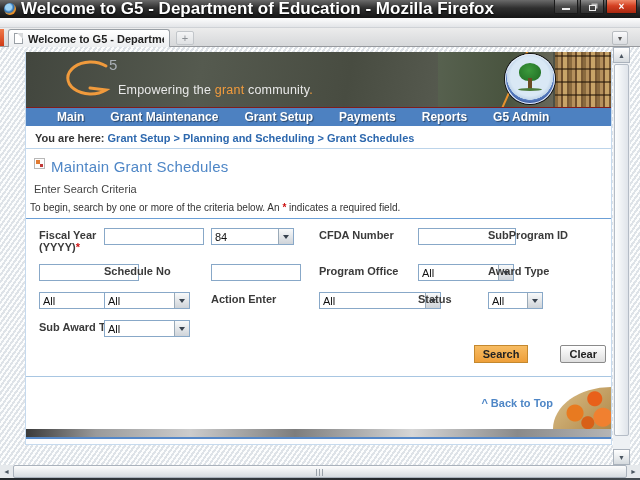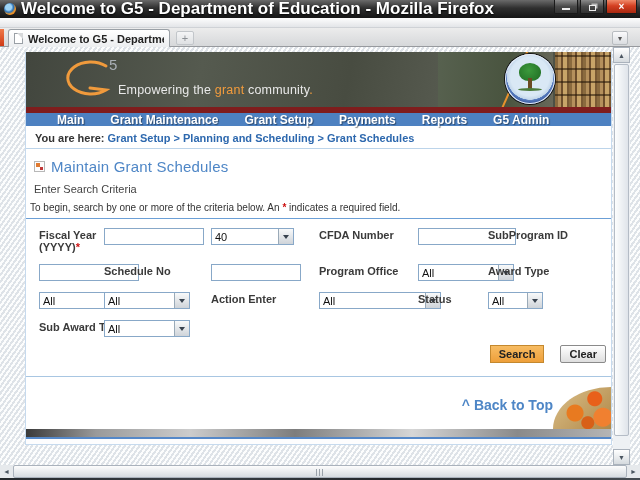--- a/index.html
+++ b/index.html
@@ -65,31 +65,31 @@
   .tagline .hl, .tagline .dot { color:#f39c3d; }
   .seal { position:absolute; right:56px; top:2px; width:50px; height:50px; border-radius:50%;
     background:radial-gradient(circle at 50% 45%, #d9e8f5 0 52%, #c2d6ea 62%, #5a7ec0 63%, #24418c 78%, #1a2f66 100%);
     box-shadow:0 0 0 1px #111, inset 0 0 0 1px #e8eef8; }
   .seal .canopy { position:absolute; left:14px; top:9px; width:22px; height:18px; border-radius:50% 50% 45% 45%;
     background:radial-gradient(circle at 45% 40%, #3c9a3c, #1e6a22); }
   .seal .trunk { position:absolute; left:23px; top:24px; width:4px; height:11px; background:#6a4a22; }
   .seal .ground { position:absolute; left:13px; top:34px; width:24px; height:3px; border-radius:50%; background:#4a7a3a; }
 
   
-  .navbar { height:19px; background:#4d81c1; border-top:6px solid #7f1d1d;
+  .navbar { height:19px; background:#4d81c1; border-top:1px solid #7f1d1d;
     display:flex; align-items:center; padding-left:18px; }
   .nav-item { font-size:12px; font-weight:bold; color:#fff; padding:0 13px;
     text-shadow:1px 1px 1px rgba(0,0,0,.45); white-space:nowrap; }
 
   
   .breadcrumb { height:23px; padding:6px 0 0 9px; font-size:11px; border-bottom:1px solid #bcd4ea; }
   .bc-prefix { color:#333; font-weight:bold; }
   .bc-path { color:#2d68ae; font-weight:bold; }
 
-  .title-row { margin:9px 0 0 8px; display:flex; align-items:center; height:17px; }
+  .title-row { margin:9px 0 0 8px; display:flex; height:17px; }
   .broken-img { width:11px; height:11px; border:1px solid #b8b8b8; background:#fdfdfd; position:relative; margin-right:6px; flex:0 0 auto; }
   .broken-img::before { content:""; position:absolute; left:1px; top:1px; width:4px; height:4px; background:#e07a30; }
   .broken-img::after { content:""; position:absolute; left:5px; top:5px; width:3px; height:3px; background:#c03838; }
   .page-title { font-size:15px; color:#4e86c6; letter-spacing:.2px; }
 
   .section-heading { margin:8px 0 0 8px; font-size:11px; color:#444; }
   .instructions { margin:7px 0 0 4px; font-size:10px; color:#333; }
   .req { color:#cc1111; font-weight:bold; }
   .rule { margin-top:5px; border-bottom:1px solid #6b9fd6; }
   .rule2 { margin-top:13px; border-bottom:1px solid #a8c6e2; }
@@ -100,28 +100,28 @@
   .flabel { font-size:11px; font-weight:bold; color:#3a3a3a; line-height:12px; padding-top:2px; padding-right:4px; }
   .flabel.nw { white-space:nowrap; }
   .fcell { padding-top:1px; }
   .txt { height:17px; border:1px solid #88a8c8; background:#fff; font-family:"Liberation Sans",sans-serif; font-size:11px; padding:0 2px; display:block; }
   .sel { height:17px; border:1px solid #88a8c8; background:#fff; display:flex; align-items:stretch; }
   .sel .val { flex:1; font-size:11px; color:#111; padding:2px 0 0 3px; white-space:nowrap; overflow:hidden; }
   .sel .arrow { width:15px; background:linear-gradient(#f8f9fa,#cfd4d9); border-left:1px solid #9aaab8;
     display:flex; align-items:center; justify-content:center; }
   .sel .arrow i { width:0; height:0; border:3px solid transparent; border-top:4px solid #38424e; margin-top:4px; }
 
-  .buttons-row { margin:8px 5px 0 0; display:flex; justify-content:flex-end; gap:16px; }
+  .buttons-row { margin:8px 5px 0 0; display:flex; justify-content:flex-end; gap:32px; }
   .btn { font-family:"Liberation Sans",sans-serif; font-size:11px; font-weight:bold; color:#222;
     height:18px; padding:0 8px; cursor:default; }
   .btn-search { background:linear-gradient(#f7bc63,#ee9f3a); border:1px solid #c4882e; }
   .btn-clear { background:linear-gradient(#ffffff,#dedede); border:1px solid #8a8a8a; border-radius:2px; }
 
   .bottom-zone { position:relative; height:52px; }
-  .back-top { position:absolute; right:58px; top:20px; font-size:14px; font-weight:bold; color:#4e86c6; }
+  .back-top { position:absolute; right:58px; top:20px; font-size:11px; font-weight:bold; color:#4e86c6; }
   .chairs { position:absolute; right:0; bottom:0; width:58px; height:42px;
     border-top-left-radius:100% 100%;
     background:
       radial-gradient(circle at 72% 28%, #e8601a 0 7px, rgba(0,0,0,0) 8px),
       radial-gradient(circle at 38% 62%, #e87a20 0 8px, rgba(0,0,0,0) 9px),
       radial-gradient(circle at 86% 72%, #f08030 0 9px, rgba(0,0,0,0) 10px),
       radial-gradient(circle at 60% 85%, #d86018 0 6px, rgba(0,0,0,0) 7px),
       linear-gradient(135deg,#dcc08a,#b08848); }
 
   .metal-band { height:10px;
@@ -224,21 +224,21 @@
     <div class="rule"></div>
 
     <div class="form-grid">
 
       <div class="flabel"><span>Fiscal Year (YYYY)</span><span class="req">*</span></div>
       <div class="fcell">
           <input class="txt" style="width: 100px;" value="">
         </div>
       <div class="fcell">
           <div class="sel" style="width:83px">
-            <span class="val">40</span>
+            <span class="val">84</span>
             <span class="arrow">
               <i></i>
             </span>
           </div>
         </div>
       <div class="flabel nw"><span>CFDA Number</span></div>
       <div class="fcell">
           <input class="txt" style="width: 98px;" value="">
         </div>
 

